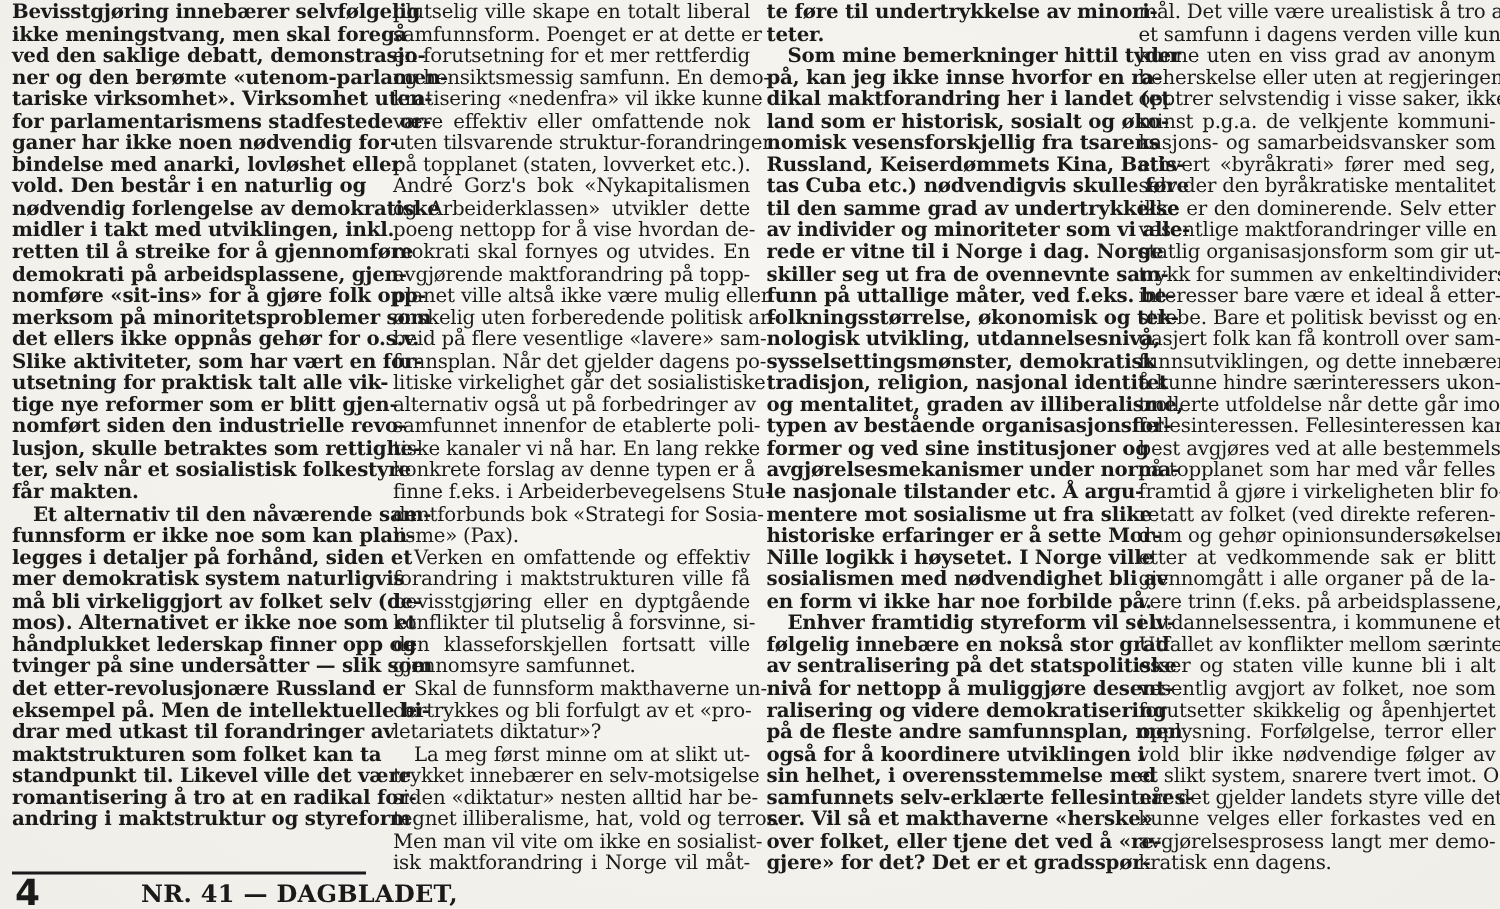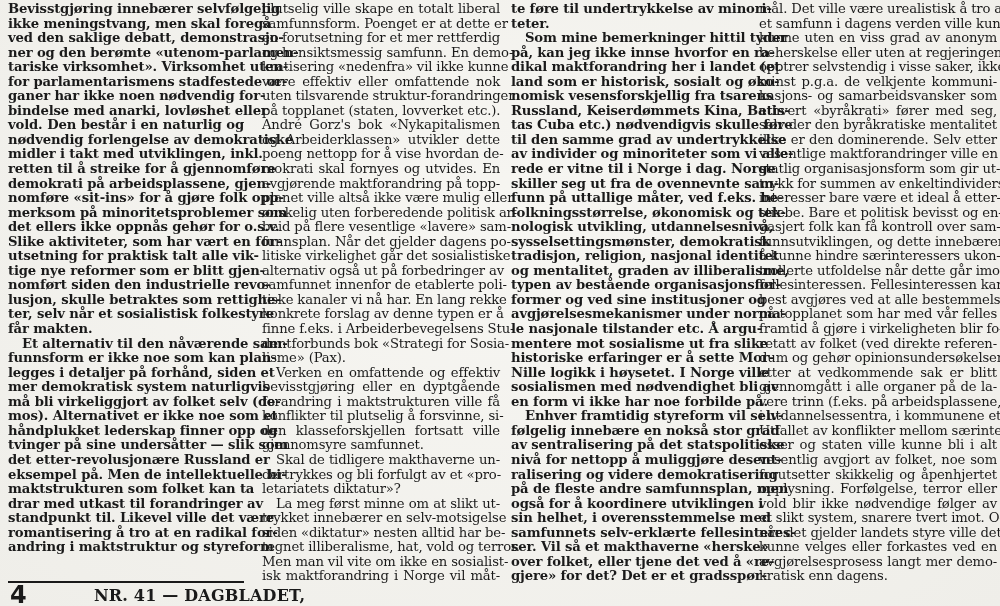--- a/index.html
+++ b/index.html
@@ -76,22 +76,22 @@
     <span class="line indent">Et alternativ til den nåværende sam-</span>
     <span class="line">funnsform er ikke noe som kan plan-</span>
     <span class="line">legges i detaljer på forhånd, siden et</span>
     <span class="line">mer demokratisk system naturligvis</span>
     <span class="line">må bli virkeliggjort av folket selv (de-</span>
     <span class="line">mos). Alternativet er ikke noe som et</span>
     <span class="line">håndplukket lederskap finner opp og</span>
     <span class="line">tvinger på sine undersåtter — slik som</span>
     <span class="line">det etter-revolusjonære Russland er</span>
     <span class="line">eksempel på. Men de intellektuelle bi-</span>
+    <span class="line">drar med utkast til forandringer av</span>
     <span class="line">maktstrukturen som folket kan ta</span>
-    <span class="line">drar med utkast til forandringer av</span>
     <span class="line">standpunkt til. Likevel ville det være</span>
     <span class="line">romantisering å tro at en radikal for-</span>
     <span class="line">andring i maktstruktur og styreform</span>
   </div>
 
   <div class="footer-rule"></div>
   <div class="page-number">4</div>
   <div class="issue-label">NR. 41 — DAGBLADET,</div>
 
   <div class="col col2">
@@ -114,26 +114,26 @@
     <span class="line">funnsplan. Når det gjelder dagens po-</span>
     <span class="line">litiske virkelighet går det sosialistiske</span>
     <span class="line">alternativ også ut på forbedringer av</span>
     <span class="line">samfunnet innenfor de etablerte poli-</span>
     <span class="line">tiske kanaler vi nå har. En lang rekke</span>
     <span class="line">konkrete forslag av denne typen er å</span>
     <span class="line">finne f.eks. i Arbeiderbevegelsens Stu-</span>
     <span class="line">dentforbunds bok «Strategi for Sosia-</span>
     <span class="line last">lisme» (Pax).</span>
     <span class="line indent">Verken en omfattende og effektiv</span>
+    <span class="line">forandring i maktstrukturen ville få</span>
     <span class="line">bevisstgjøring eller en dyptgående</span>
-    <span class="line">forandring i maktstrukturen ville få</span>
     <span class="line">konflikter til plutselig å forsvinne, si-</span>
     <span class="line">den klasseforskjellen fortsatt ville</span>
     <span class="line last">gjennomsyre samfunnet.</span>
-    <span class="line indent">Skal de tidligere makthaverne un-</span>
+    <span class="line indent">Skal de funnsform makthaverne un-</span>
     <span class="line">dertrykkes og bli forfulgt av et «pro-</span>
     <span class="line last">letariatets diktatur»?</span>
     <span class="line indent">La meg først minne om at slikt ut-</span>
     <span class="line">trykket innebærer en selv-motsigelse</span>
     <span class="line">siden «diktatur» nesten alltid har be-</span>
     <span class="line">tegnet illiberalisme, hat, vold og terror.</span>
     <span class="line">Men man vil vite om ikke en sosialist-</span>
     <span class="line">isk maktforandring i Norge vil måt-</span>
   </div>
 

